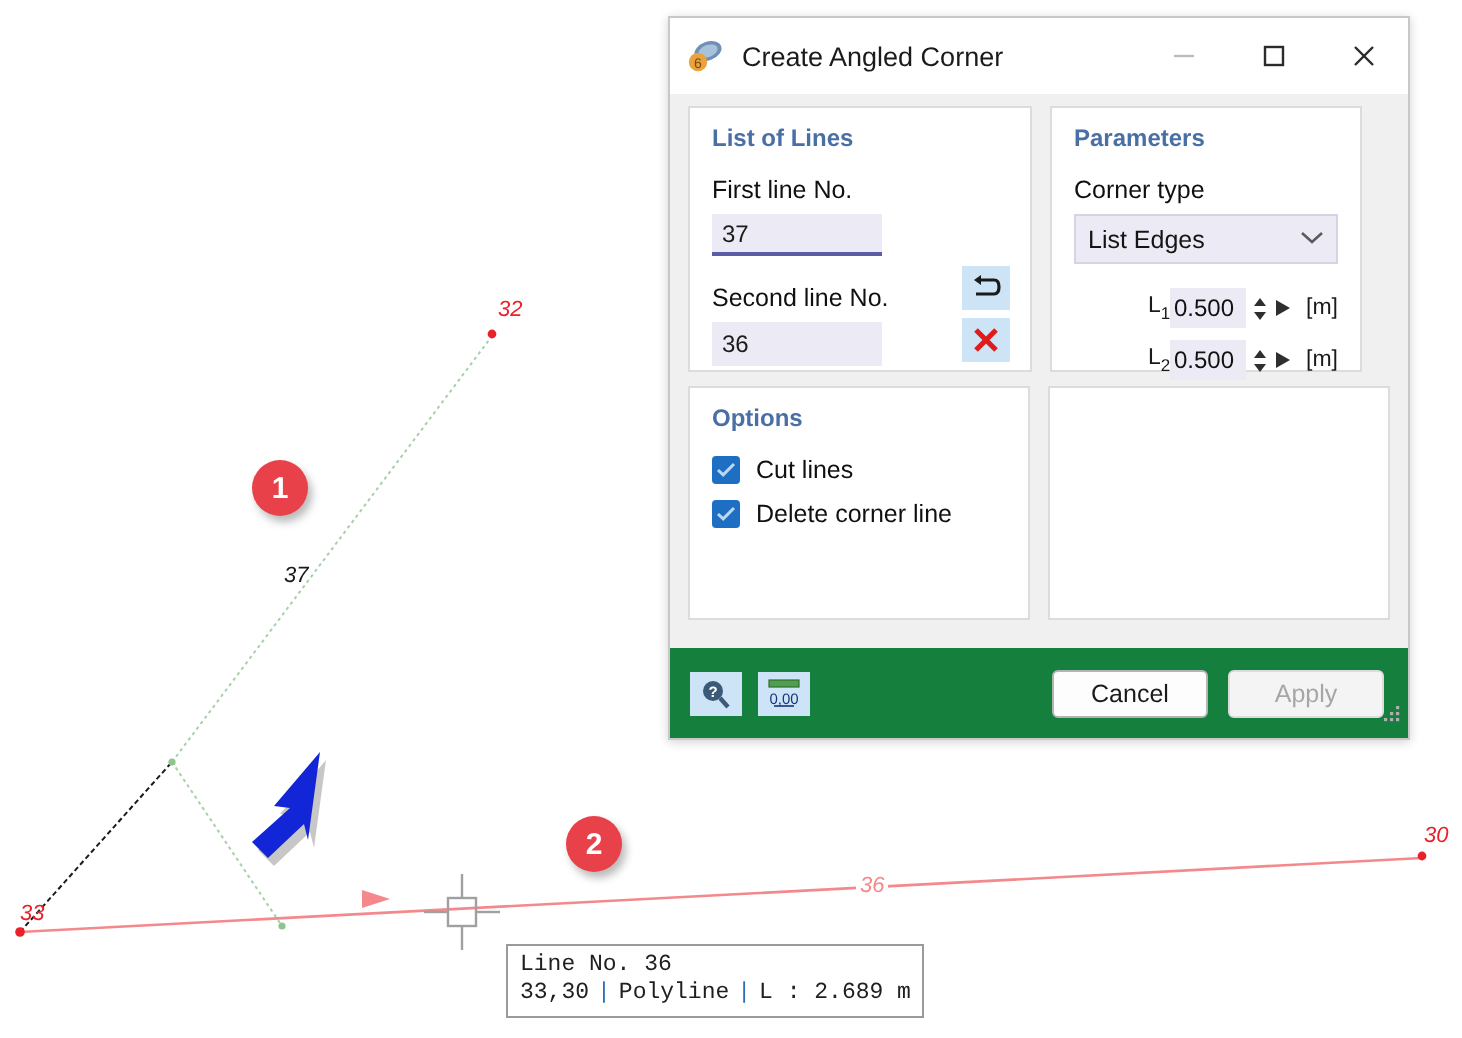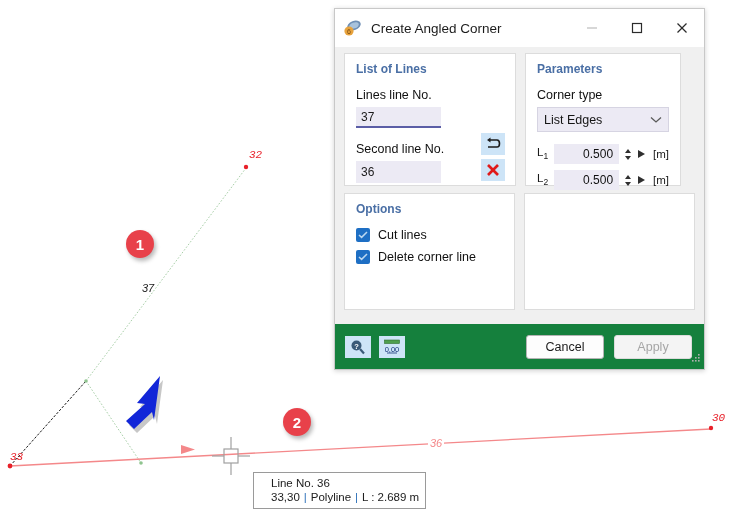--- a/index.html
+++ b/index.html
@@ -16,21 +16,21 @@
   #canvas { position: absolute; inset: 0; }
   #canvas svg { display: block; }
 
   .cad-label {
     position: absolute;
     font-family: "Liberation Sans", sans-serif;
     font-size: 11px;
     font-style: italic;
     white-space: nowrap;
   }
-  .cad-label.node { color: #e8212a; font-family: Liberation Mono, monospace; }
+  .cad-label.node { color: #e8212a; }
   .cad-label.line-black { color: #1a1a1a; }
   .cad-label.line-red { color: #f4888a; }
 
   
   .badge {
     position: absolute;
     width: 28px; height: 28px;
     border-radius: 50%;
     background: #e8414a;
     color: #fff;
@@ -39,25 +39,25 @@
     display: flex; align-items: center; justify-content: center;
     box-shadow: 2px 3px 4px rgba(0,0,0,0.28);
     font-family: "Liberation Sans", sans-serif;
   }
 
   
   .tooltip {
     position: absolute;
     background: #ffffff;
     border: 1px solid #9a9a9a;
-    padding: 3px 6px 4px 17px;
+    padding: 3px 6px 4px 6px;
     font-size: 11.5px;
     line-height: 14px;
     color: #202020;
-    font-family: Liberation Sans, sans-serif;
+    font-family: Liberation Mono, monospace;
     white-space: nowrap;
   }
   .tooltip .t2 .sep { color: #2b6fb8; }
 
   
   #dialog {
     position: absolute;
     left: 334px; top: 8px;
     width: 371px; height: 362px;
     background: #15803d;
@@ -131,21 +131,21 @@
     background: #eceaf4;
     border: 1px solid #d6d4e2;
     display: flex; align-items: center;
     padding: 0 6px;
     font-size: 12.5px; color: #151515;
     font-family: "Liberation Sans", sans-serif;
   }
   .combo .chev { margin-left: auto; color: #555; font-size: 11px; }
 
   .pline { display: flex; align-items: center; margin-top: 12px; }
-  .plabel { font-size: 11.5px; color: #1b1b1b; width: 20px; }
+  .plabel { font-size: 11.5px; color: #1b1b1b; width: 20px; margin-left: 37px; }
   .plabel sub { font-size: 8.5px; }
   .pvalue {
     background: #eceaf4; height: 20px; width: 78px;
     display: flex; align-items: center; justify-content: flex-end;
     padding-right: 6px; font-size: 12px; color: #111;
     font-family: "Liberation Sans", sans-serif;
   }
   .spin {
     width: 12px; height: 20px; display: flex; flex-direction: column;
     align-items: center; justify-content: center; gap: 3px; margin-left: 4px;
@@ -283,21 +283,21 @@
         </span>
       </span>
     </div>
 
     <div class="dlg-body">
 
       <div class="row">
 
         <div class="group" style="width:172px; height:133px;">
           <div class="group-title">List of Lines</div>
-          <div class="field-label">Lines line No.</div>
+          <div class="field-label">First line No.</div>
           <div class="txtbox">37</div>
           <div class="field-label" style="margin-top:14px;">Second line No.</div>
           <div class="txtbox plain">36</div>
 
           <div class="sidebtns">
             <div class="sq-btn">
               <svg width="16" height="14" viewBox="0 0 16 14">
                 <path d="M3 10 L12 10 Q14.5 10 14.5 6.5 Q14.5 3 12 3 L5 3" fill="none" stroke="#1b1b1b" stroke-width="1.6"></path>
                 <polygon points="5.5,0.5 2,3 5.5,5.5" fill="#1b1b1b"></polygon>
               </svg>

